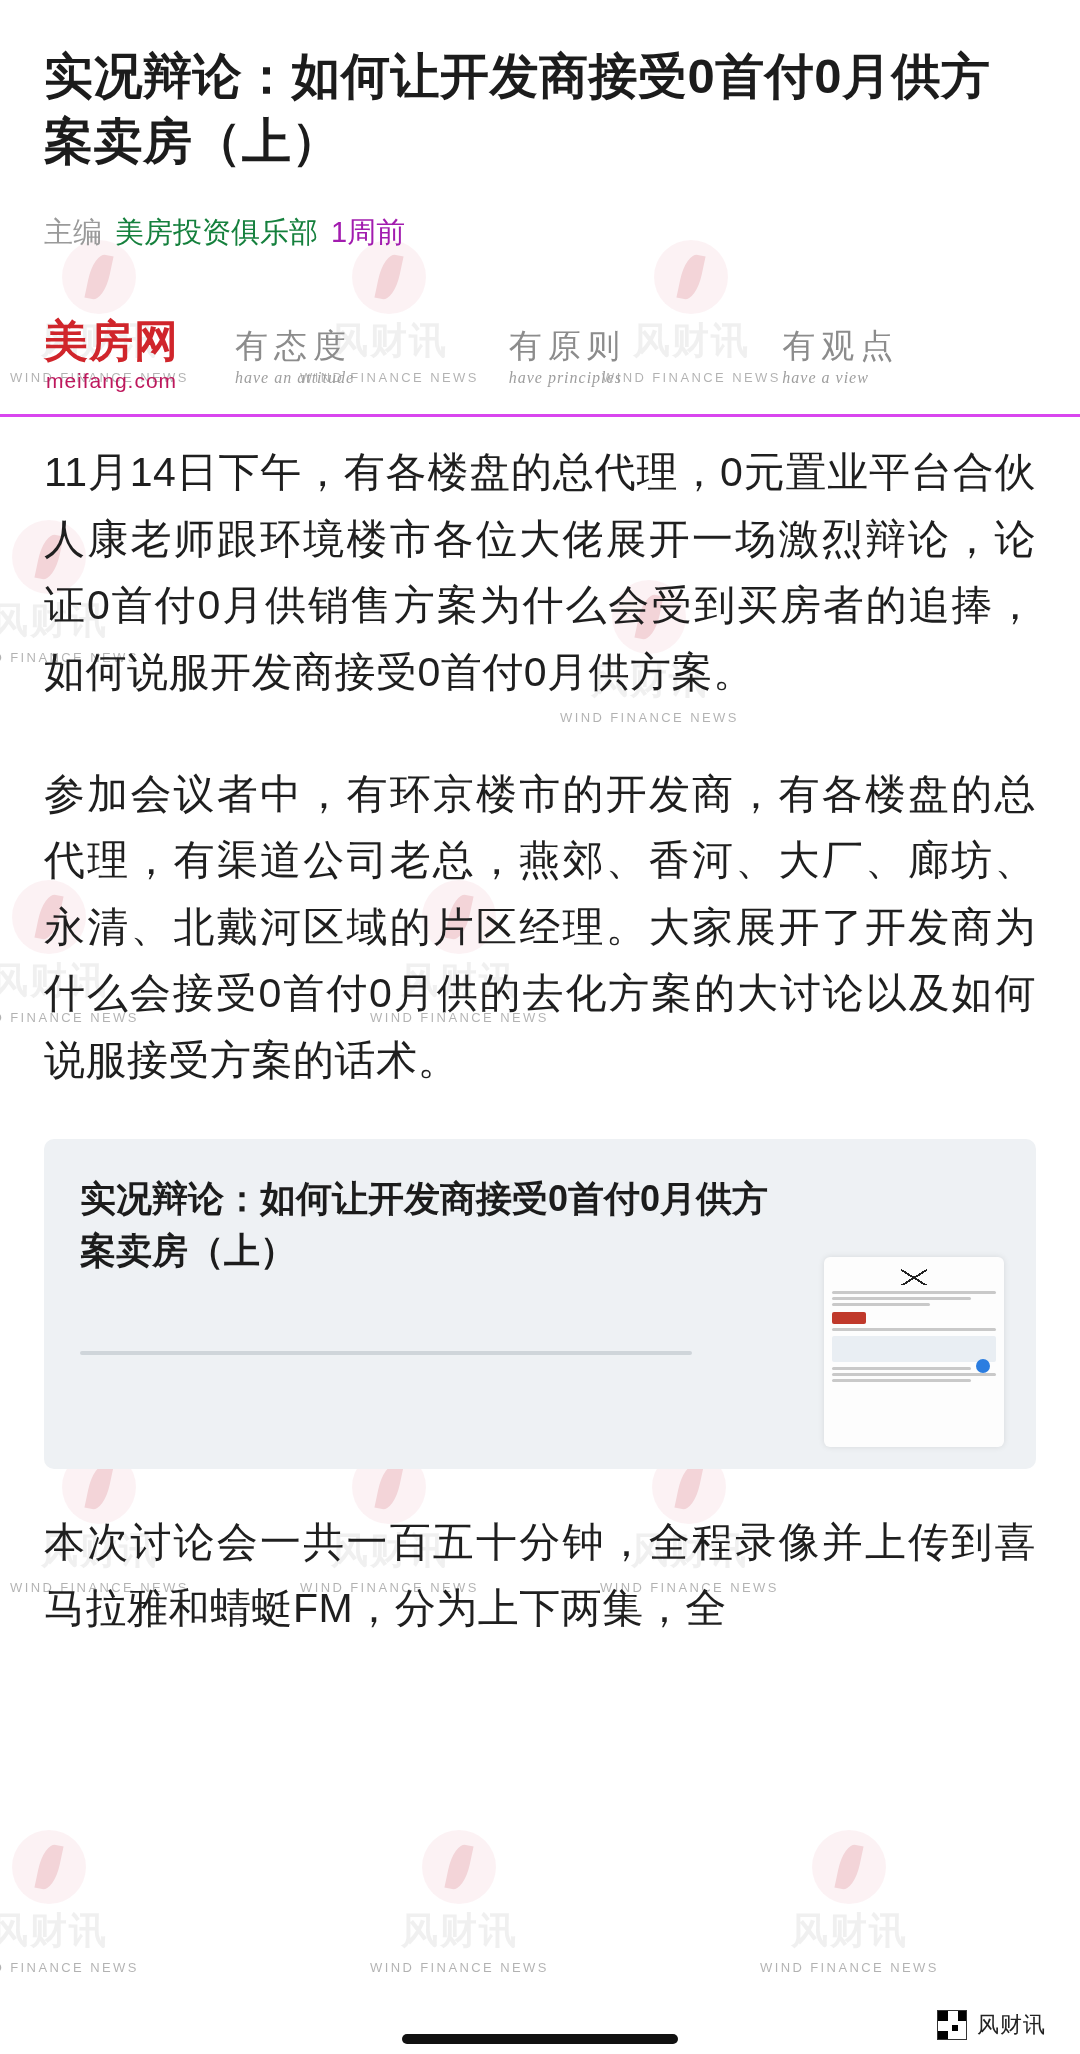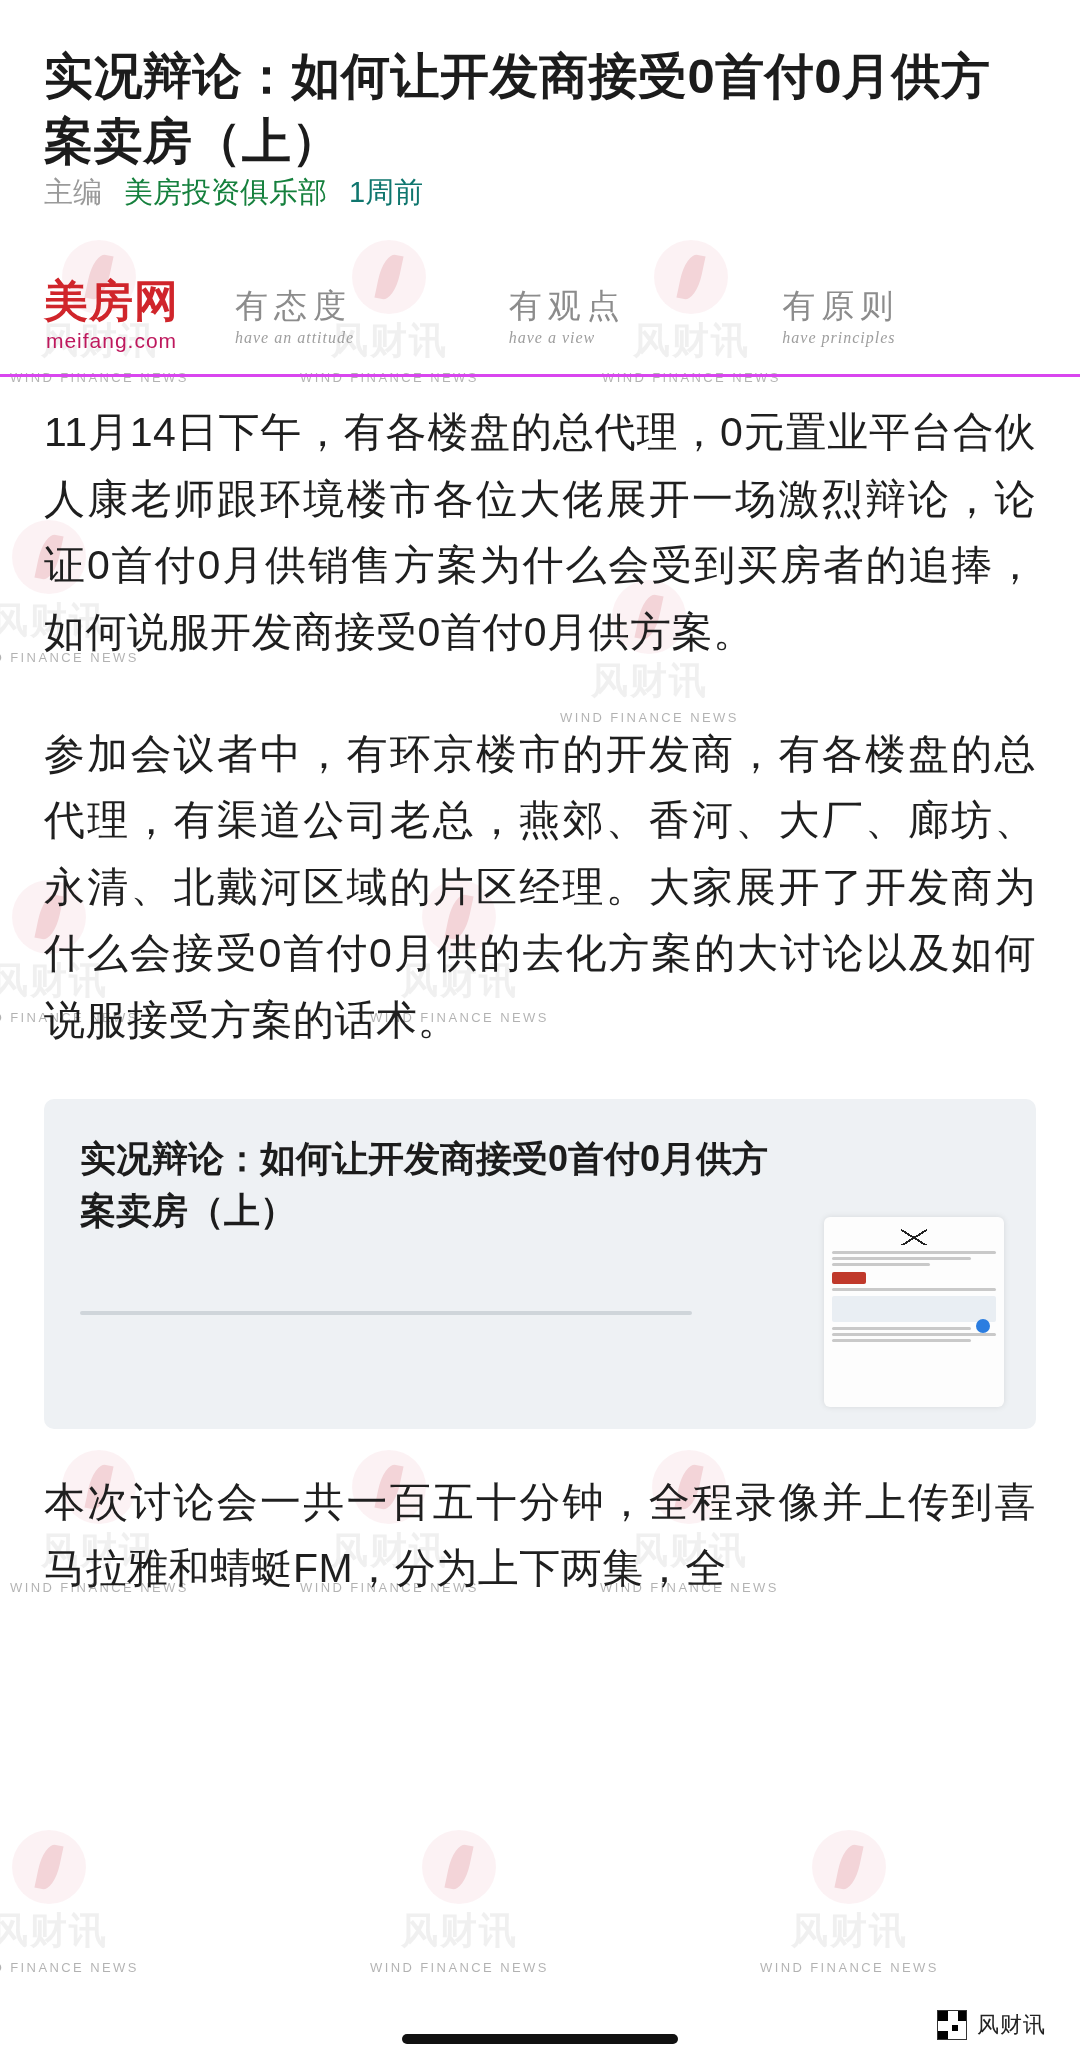--- a/index.html
+++ b/index.html
@@ -82,31 +82,32 @@
   .article-title {
     font-size: 49px;
     line-height: 1.32;
     font-weight: 700;
     color: #1c1c1c;
     letter-spacing: 0.5px;
     margin: 14px 0 0 0;
   }
 
   .byline {
+    margin-top: 40px;
     font-size: 29px;
     color: #9a9a9a;
     display: flex;
     align-items: center;
-    gap: 22px;
+    gap: 13px;
   }
   .byline .author {
     color: #15803d;
   }
   .byline .time {
-    color: #0f766e;
+    color: #a21caf;
   }
 
   
   .banner {
     position: relative;
     z-index: 9;
     margin: 44px 0 0 0;
     height: 120px;
     border-bottom: 3px solid #d946ef;
     display: flex;
@@ -397,26 +398,26 @@
   <div class="banner">
     <div class="brand">
       <div class="brand-cn">美房网</div>
       <div class="brand-en">meifang.com</div>
     </div>
     <div class="slogan">
       <div class="cn">有态度</div>
       <div class="en">have an attitude</div>
     </div>
     <div class="slogan">
+      <div class="cn">有原则</div>
+      <div class="en">have principles</div>
+    </div>
+    <div class="slogan">
       <div class="cn">有观点</div>
       <div class="en">have a view</div>
-    </div>
-    <div class="slogan">
-      <div class="cn">有原则</div>
-      <div class="en">have principles</div>
     </div>
   </div>
 
   <div class="body-text">
     <p class="para">11月14日下午，有各楼盘的总代理，0元置业平台合伙人康老师跟环境楼市各位大佬展开一场激烈辩论，论证0首付0月供销售方案为什么会受到买房者的追捧，如何说服开发商接受0首付0月供方案。</p>
     <p class="para gap">参加会议者中，有环京楼市的开发商，有各楼盘的总代理，有渠道公司老总，燕郊、香河、大厂、廊坊、永清、北戴河区域的片区经理。大家展开了开发商为什么会接受0首付0月供的去化方案的大讨论以及如何说服接受方案的话术。</p>
   </div>
 
   <div class="audio-card">
     <div class="audio-title">实况辩论：如何让开发商接受0首付0月供方案卖房（上）</div>

